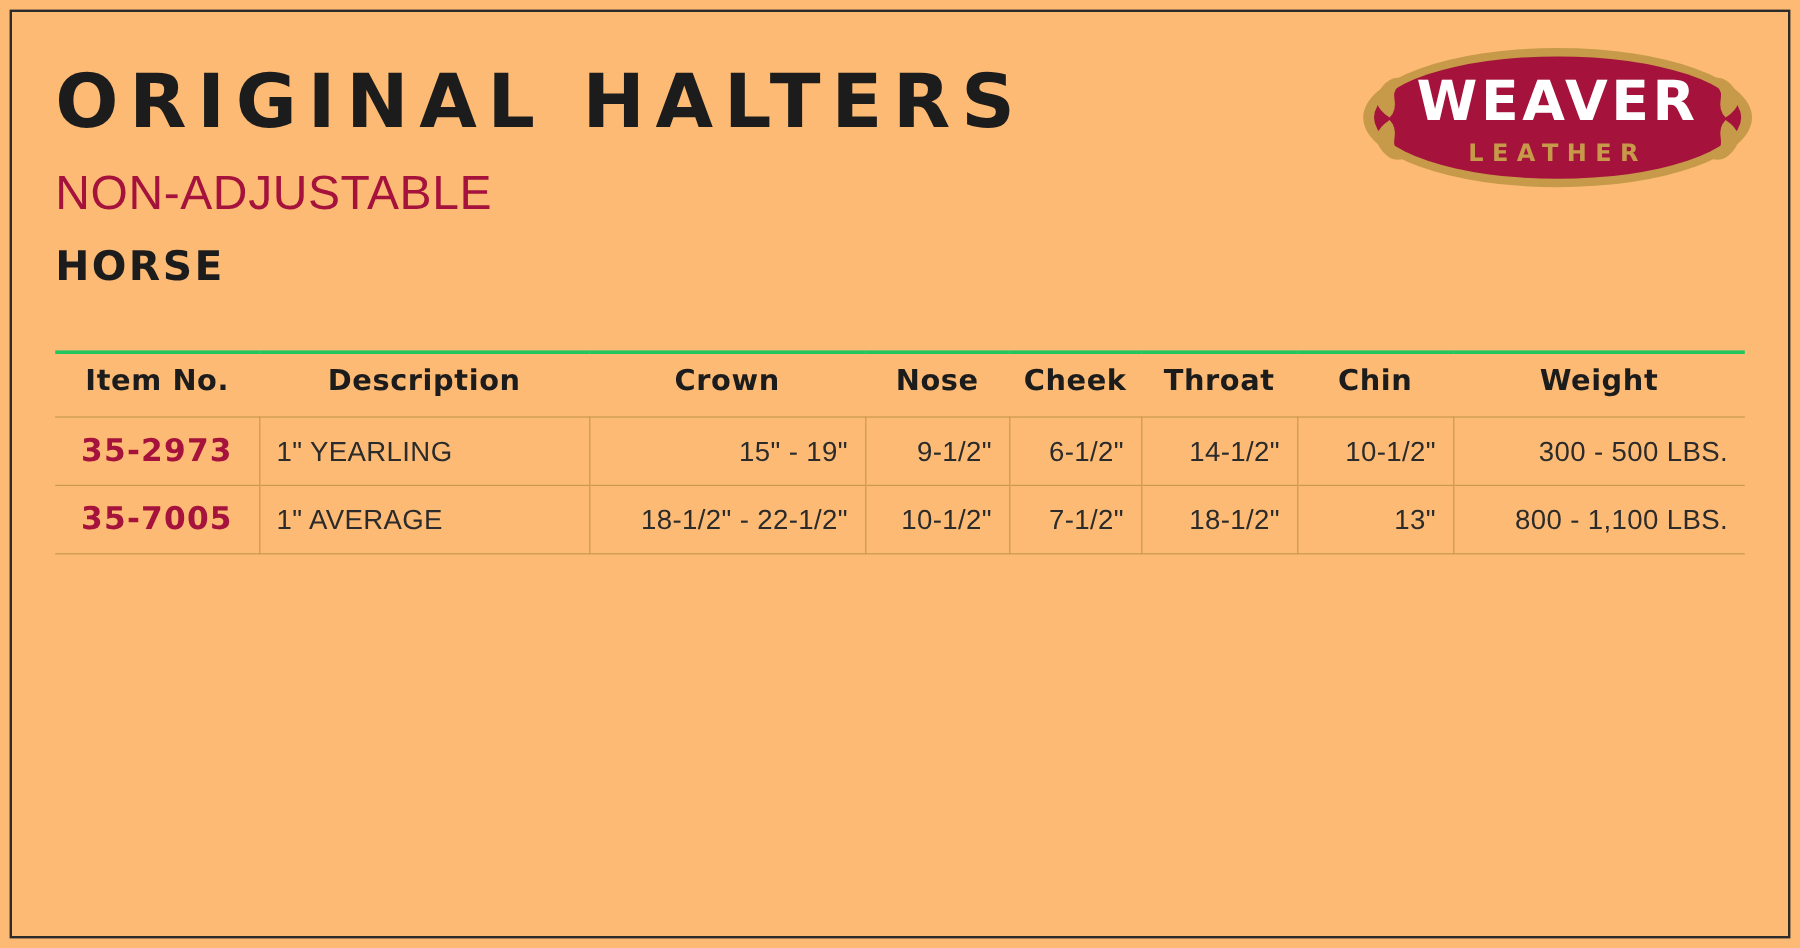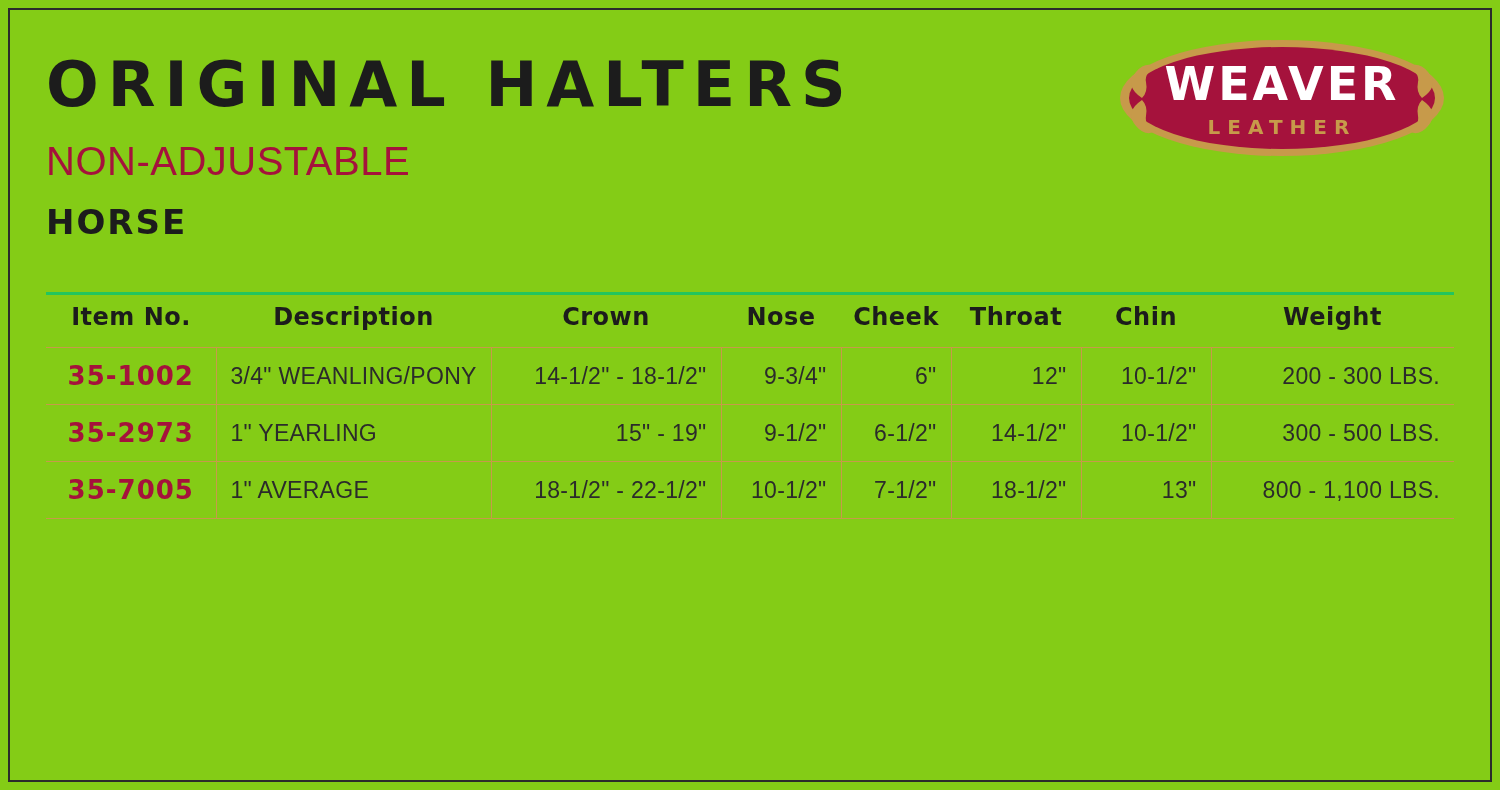--- a/index.html
+++ b/index.html
@@ -11,21 +11,21 @@
     width: 1500px;
     height: 790px;
     font-family: "Liberation Sans", sans-serif;
     color: #1a1a1a;
     overflow: hidden;
   }
   .page {
     position: relative;
     width: 1500px;
     height: 790px;
-    background: #84cc16;
+    background: #fdba74;
     box-sizing: border-box;
   }
   .page-border {
     position: absolute;
     left: 8px;
     top: 8px;
     right: 8px;
     bottom: 8px;
     border: 2px solid #2b2b2b;
     box-sizing: border-box;
@@ -74,21 +74,21 @@
     font-family: "DejaVu Sans", sans-serif;
     font-size: 34px;
     font-weight: bold;
     letter-spacing: 2px;
     color: #1c1c1c;
   }
 
   
   .logo {
     position: absolute;
-    right: 48px;
+    right: 32px;
     top: 26px;
     width: 340px;
     height: 150px;
   }
   .logo svg { display: block; width: 340px; height: 150px; }
 
   
   .table-wrap {
     position: absolute;
     left: 46px;
@@ -202,30 +202,20 @@
           <th>Crown</th>
           <th>Nose</th>
           <th>Cheek</th>
           <th>Throat</th>
           <th>Chin</th>
           <th>Weight</th>
         </tr>
       </thead>
       <tbody>
         <tr>
-          <td class="item">35-1002</td>
-          <td class="desc">3/4" WEANLING/PONY</td>
-          <td class="num">14-1/2" - 18-1/2"</td>
-          <td class="num">9-3/4"</td>
-          <td class="num">6"</td>
-          <td class="num">12"</td>
-          <td class="num">10-1/2"</td>
-          <td class="num last">200 - 300 LBS.</td>
-        </tr>
-        <tr>
           <td class="item">35-2973</td>
           <td class="desc">1" YEARLING</td>
           <td class="num">15" - 19"</td>
           <td class="num">9-1/2"</td>
           <td class="num">6-1/2"</td>
           <td class="num">14-1/2"</td>
           <td class="num">10-1/2"</td>
           <td class="num last">300 - 500 LBS.</td>
         </tr>
         <tr>

